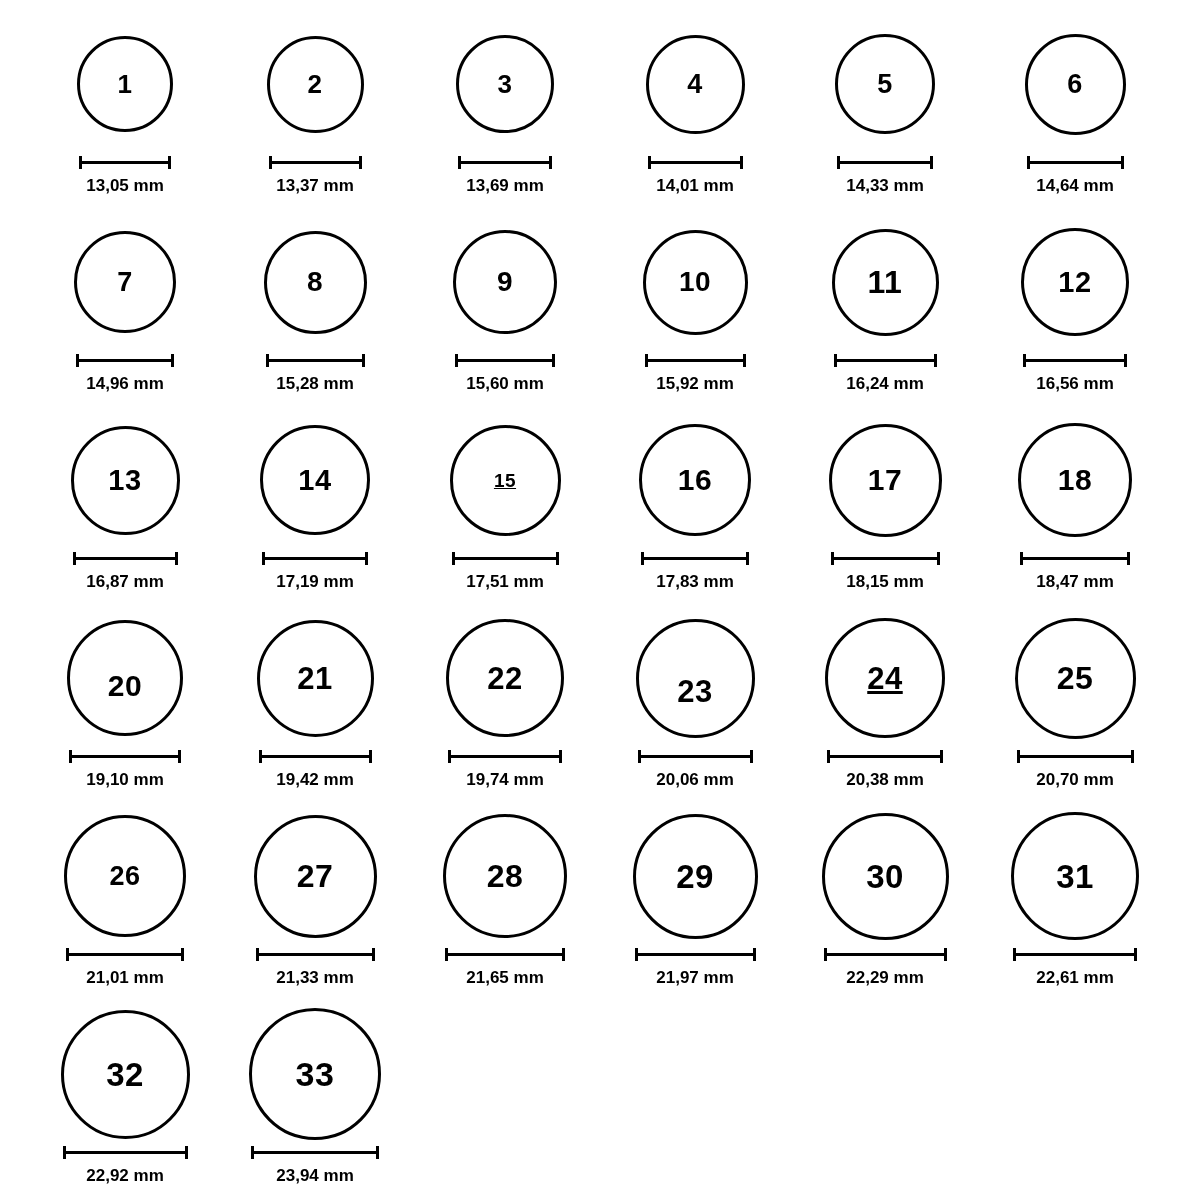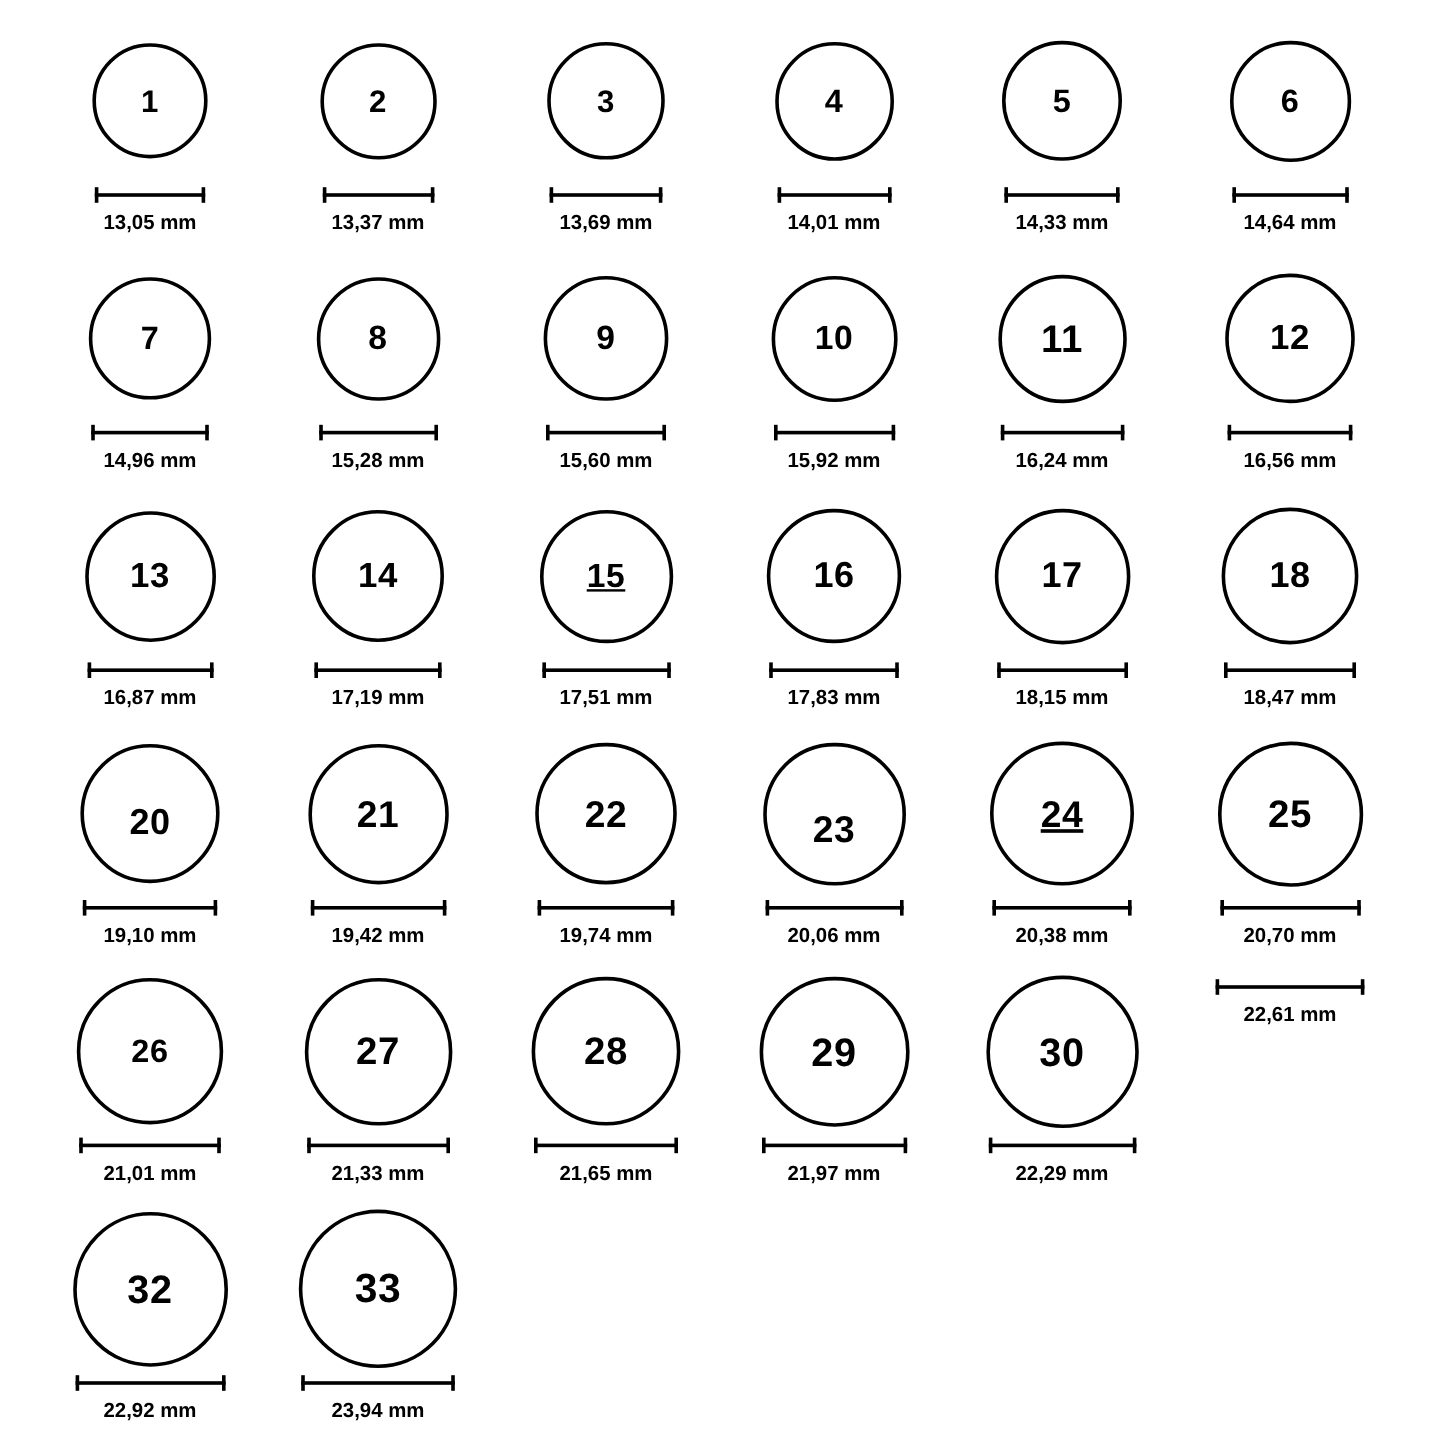--- a/index.html
+++ b/index.html
@@ -253,21 +253,21 @@
           </div>
         </div>
         <div class="ring-measure">
           <div class="bar" style="width: 106px;"></div>
         </div>
         <div class="ring-label">17,19 mm</div>
       </div>
       <div class="ring-cell">
         <div class="ring-circle-wrap">
           <div class="ring-circle" style="width: 111px; height: 111px;">
-            <span class="ring-number" style="font-size: 28px; text-decoration: underline;">15</span>
+            <span class="ring-number" style="font-size: 19px; text-decoration: underline;">15</span>
           </div>
         </div>
         <div class="ring-measure">
           <div class="bar" style="width: 107px;"></div>
         </div>
         <div class="ring-label">17,51 mm</div>
       </div>
       <div class="ring-cell">
         <div class="ring-circle-wrap">
           <div class="ring-circle" style="width: 112px; height: 112px;">
@@ -416,20 +416,25 @@
           <div class="ring-circle" style="width: 127px; height: 127px;">
             <span class="ring-number" style="font-size: 33px;">30</span>
           </div>
         </div>
         <div class="ring-measure">
           <div class="bar" style="width: 123px;"></div>
         </div>
         <div class="ring-label">22,29 mm</div>
       </div>
       <div class="ring-cell">
+        <div class="ring-circle-wrap">
+          <div class="ring-circle" style="width: 128px; height: 128px;">
+            <span class="ring-number" style="font-size: 33px;">31</span>
+          </div>
+        </div>
         <div class="ring-measure">
           <div class="bar" style="width: 124px;"></div>
         </div>
         <div class="ring-label">22,61 mm</div>
       </div>
       <div class="ring-cell">
         <div class="ring-circle-wrap">
           <div class="ring-circle" style="width: 129px; height: 129px;">
             <span class="ring-number" style="font-size: 33px;">32</span>
           </div>

